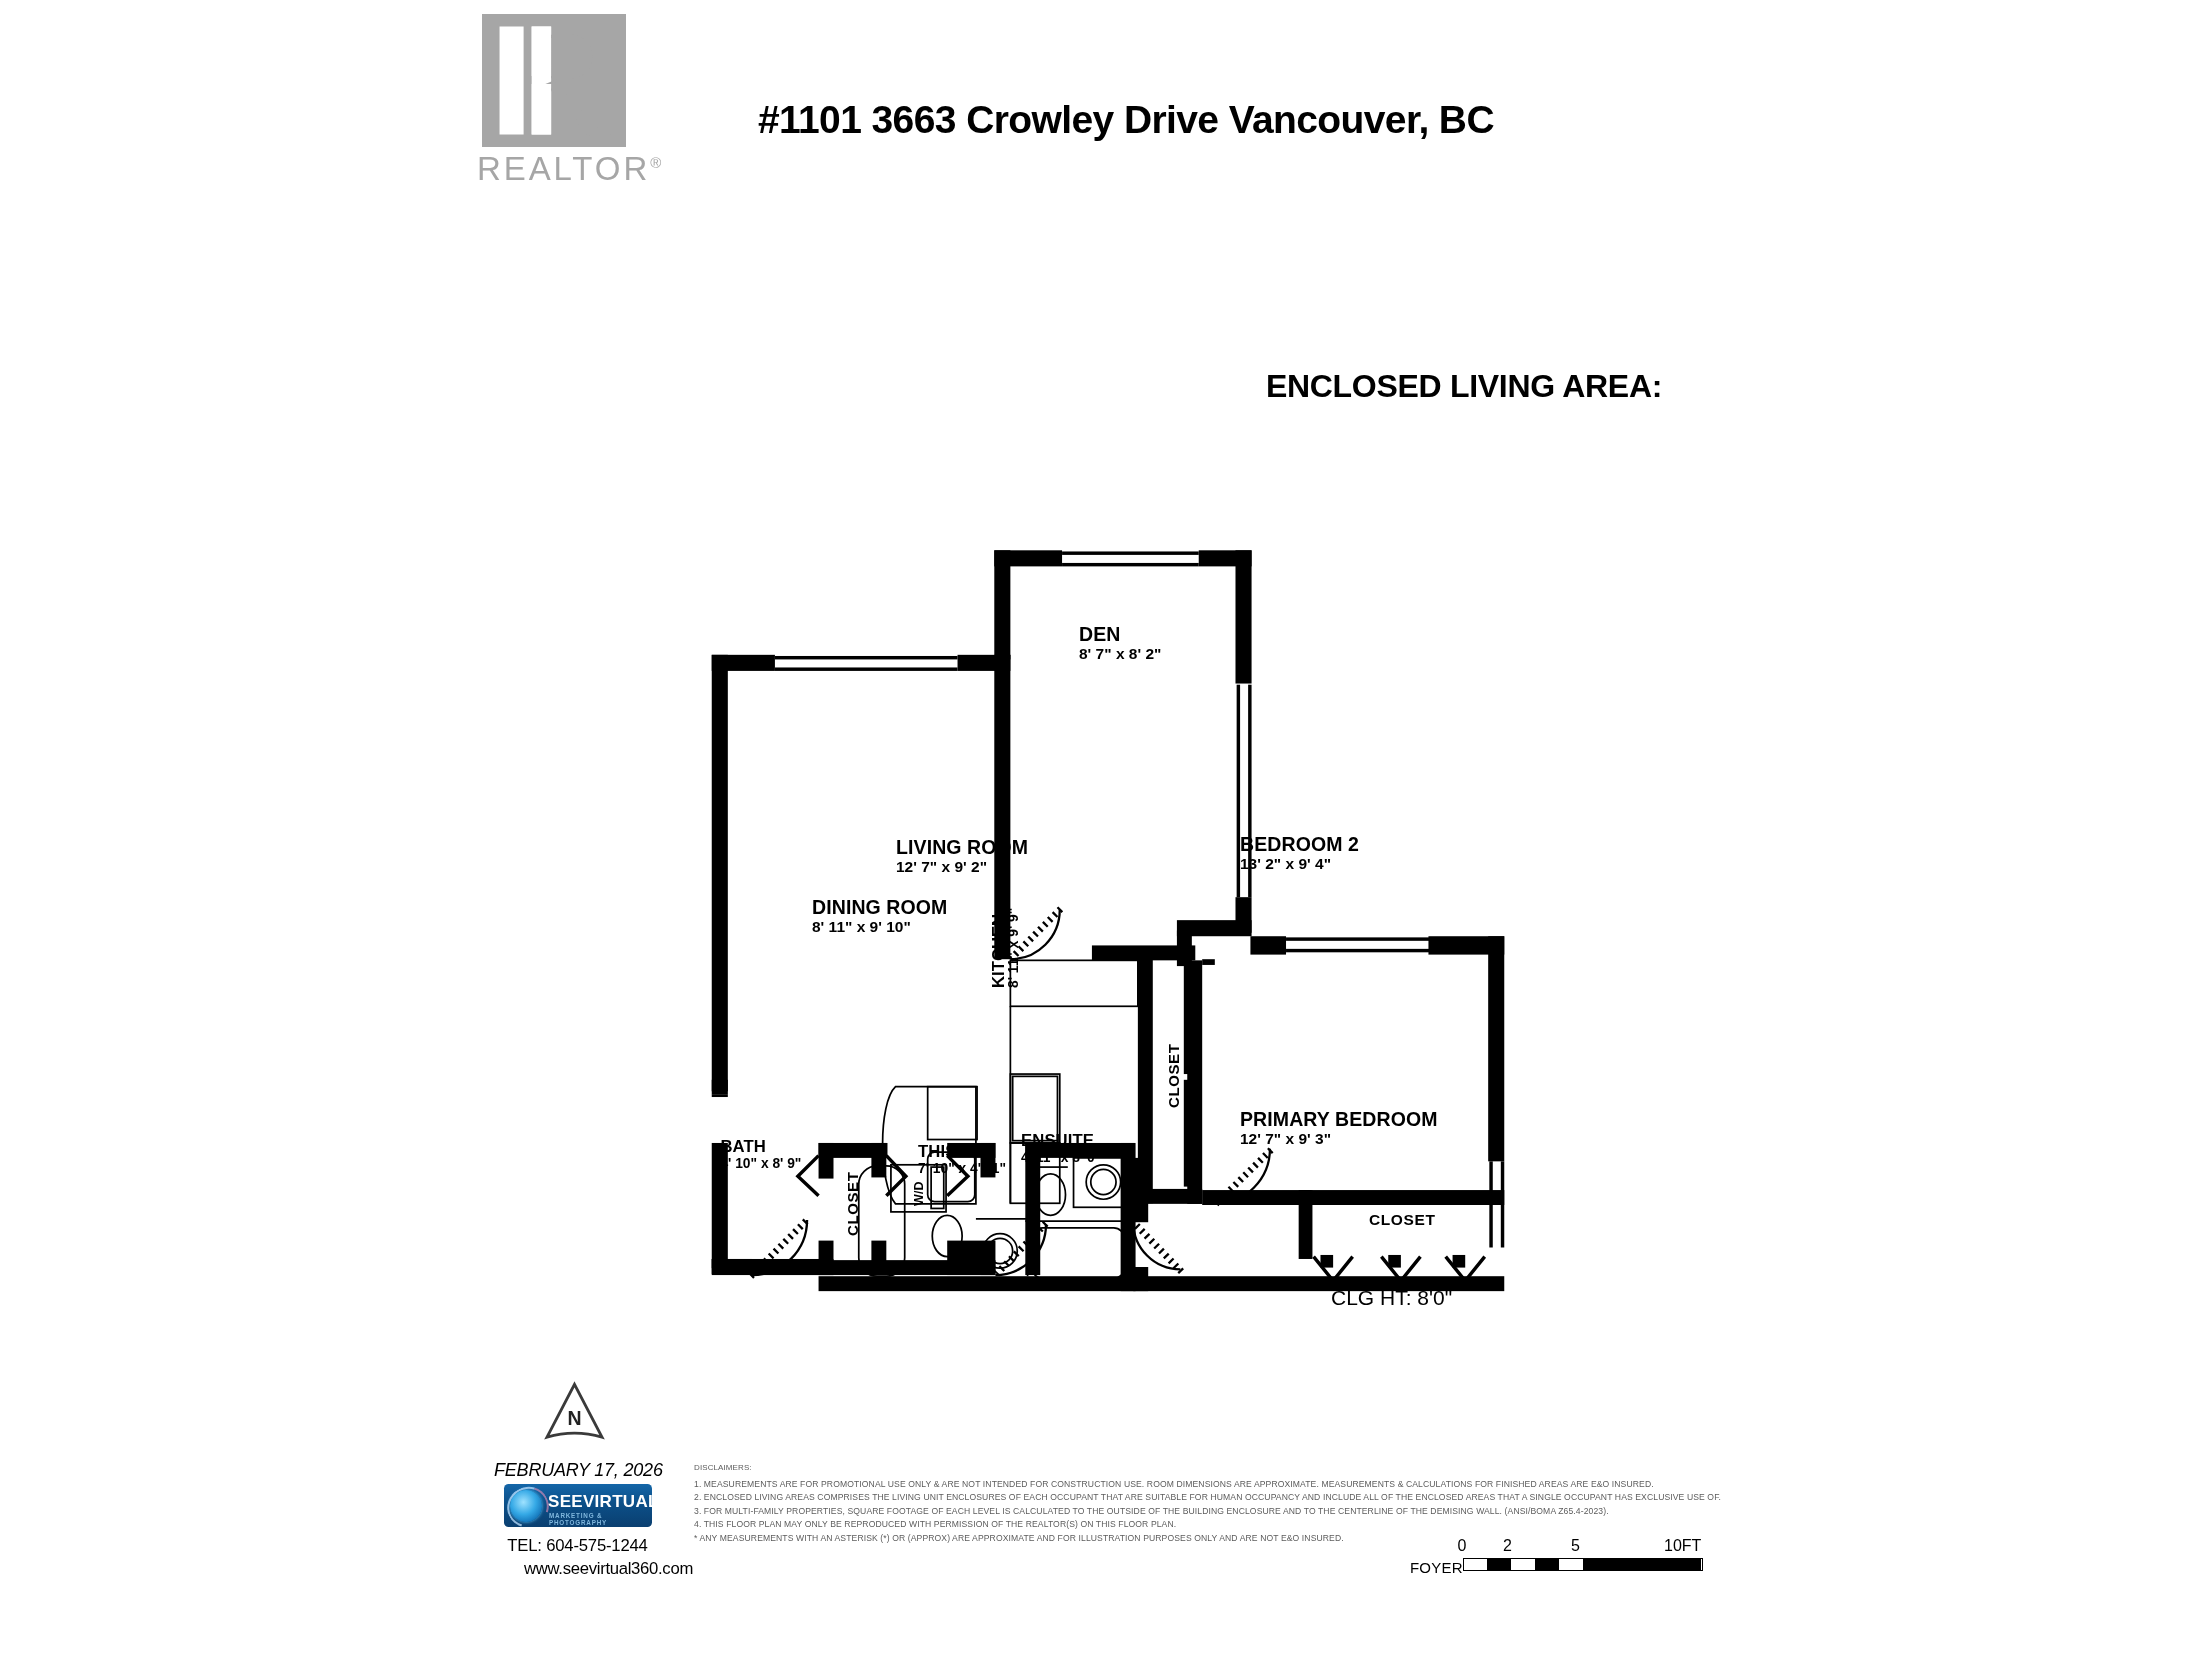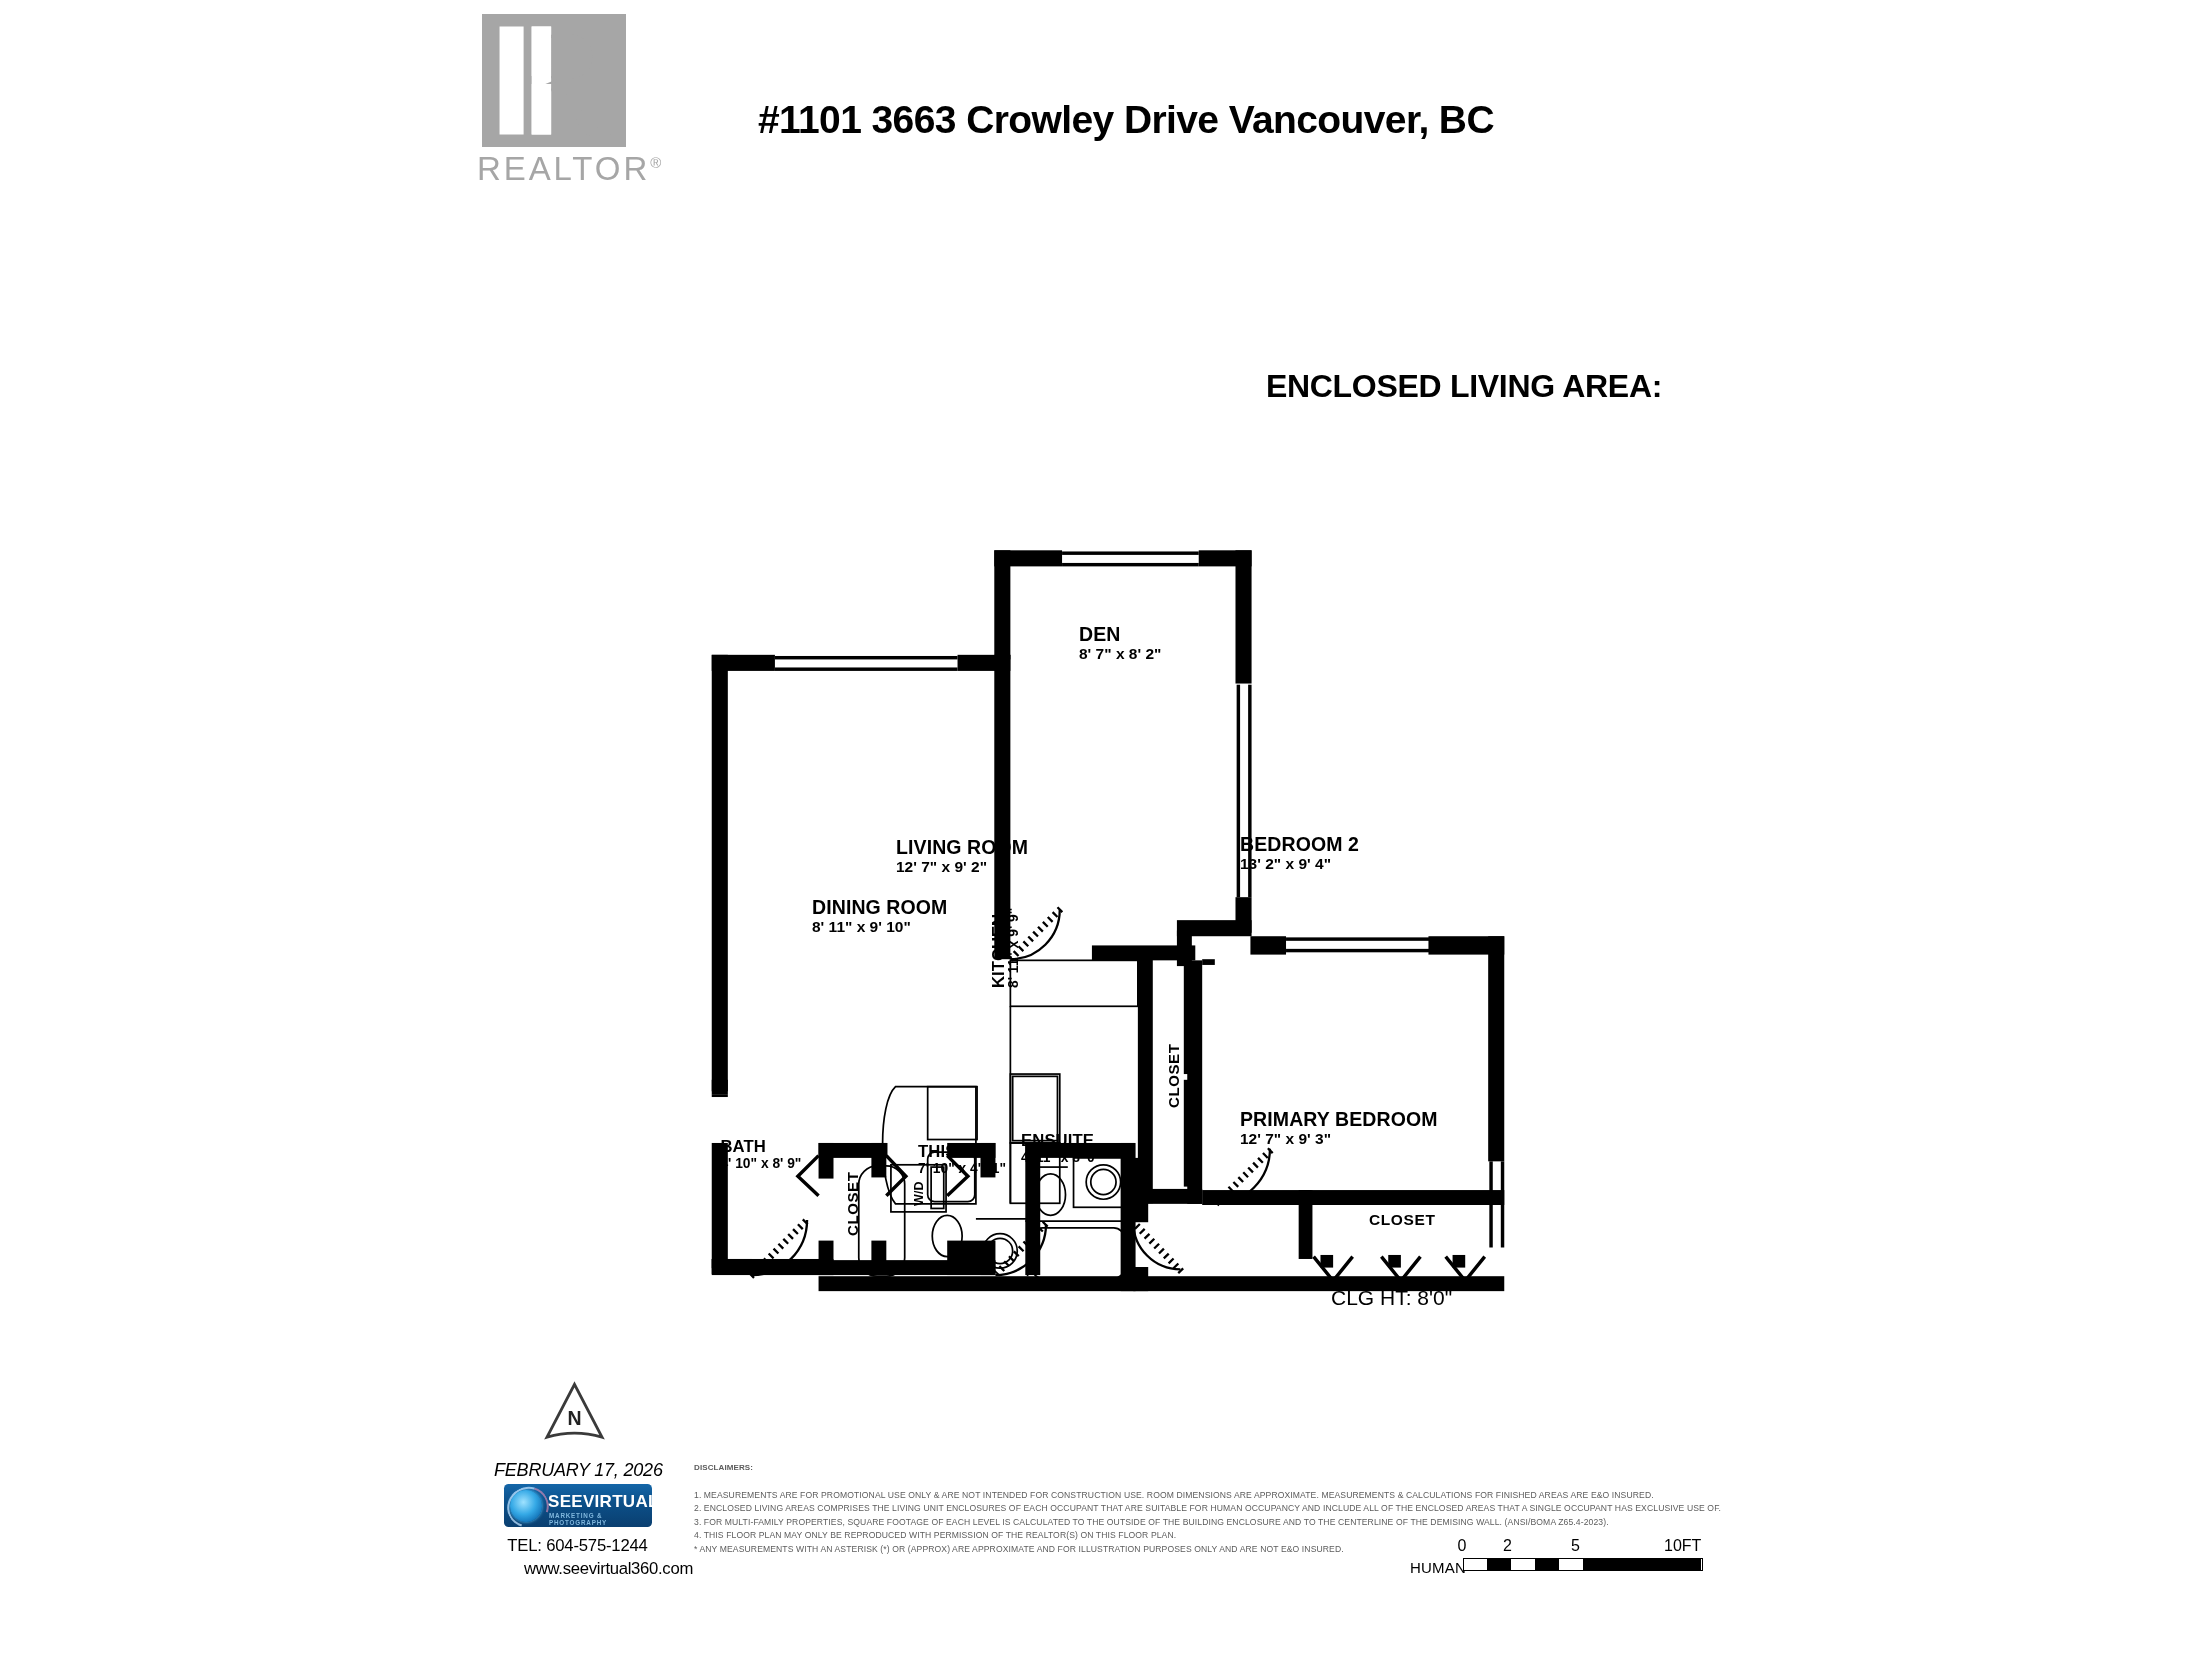--- a/index.html
+++ b/index.html
@@ -198,21 +198,21 @@
   
   #disclaimers {
     position: absolute;
     left: 694px;
     top: 1463px;
     width: 1028px;
     color: #5c5c5c;
     font-size: 8.6px;
     letter-spacing: 0.1px;
   }
-  #disclaimers .dtitle { font-size: 8px; font-weight: 700; margin-bottom: 18px; letter-spacing:0.1px;}
+  #disclaimers .dtitle { font-size: 8px; font-weight: 400; margin-bottom: 7px; letter-spacing:0.1px;}
   #disclaimers .dline  { margin-bottom: 3.4px; white-space: nowrap; }
 
   
   #scalebar-wrap { position: absolute; left: 1410px; top: 1537px; width: 299px; height: 52px; }
   #scalebar-label {
     position: absolute; left: 0px; top: 22px;
     font-size: 15px; font-weight: 400; letter-spacing: 0.2px;
   }
   #scalebar-ticks { position: absolute; left: 52px; top: 0px; width: 241px; height: 19.5px; }
   #scalebar-ticks span { position: absolute; font-size: 16px; font-weight: 400; }
@@ -475,21 +475,21 @@
 <div id="disclaimers">
   <div class="dtitle">DISCLAIMERS:</div>
   <div class="dline">1. MEASUREMENTS ARE FOR PROMOTIONAL USE ONLY &amp; ARE NOT INTENDED FOR CONSTRUCTION USE. ROOM DIMENSIONS ARE APPROXIMATE. MEASUREMENTS &amp; CALCULATIONS FOR FINISHED AREAS ARE E&amp;O INSURED.</div>
   <div class="dline">2. ENCLOSED LIVING AREAS COMPRISES THE LIVING UNIT ENCLOSURES OF EACH OCCUPANT THAT ARE SUITABLE FOR HUMAN OCCUPANCY AND INCLUDE ALL OF THE ENCLOSED AREAS THAT A SINGLE OCCUPANT HAS EXCLUSIVE USE OF.</div>
   <div class="dline">3. FOR MULTI-FAMILY PROPERTIES, SQUARE FOOTAGE OF EACH LEVEL IS CALCULATED TO THE OUTSIDE OF THE BUILDING ENCLOSURE AND TO THE CENTERLINE OF THE DEMISING WALL. (ANSI/BOMA Z65.4-2023).</div>
   <div class="dline">4. THIS FLOOR PLAN MAY ONLY BE REPRODUCED WITH PERMISSION OF THE REALTOR(S) ON THIS FLOOR PLAN.</div>
   <div class="dline">* ANY MEASUREMENTS WITH AN ASTERISK (*) OR (APPROX) ARE APPROXIMATE AND FOR ILLUSTRATION PURPOSES ONLY AND ARE NOT E&amp;O INSURED.</div>
 </div>
 
 <div id="scalebar-wrap">
-  <div id="scalebar-label">HUMAN</div>
+  <div id="scalebar-label">FOYER</div>
   <div id="scalebar-ticks">
     <span style="left:-4.6px;">0</span>
     <span style="left:41px;">2</span>
     <span style="left:109px;">5</span>
     <span style="left:202px;">10FT</span>
   </div>
   <div id="scalebar-bar">
     <i style="left:23px;  width:24px;"></i>
     <i style="left:71px; width:24px;"></i>
     <i style="left:119px; width:118px;"></i>

